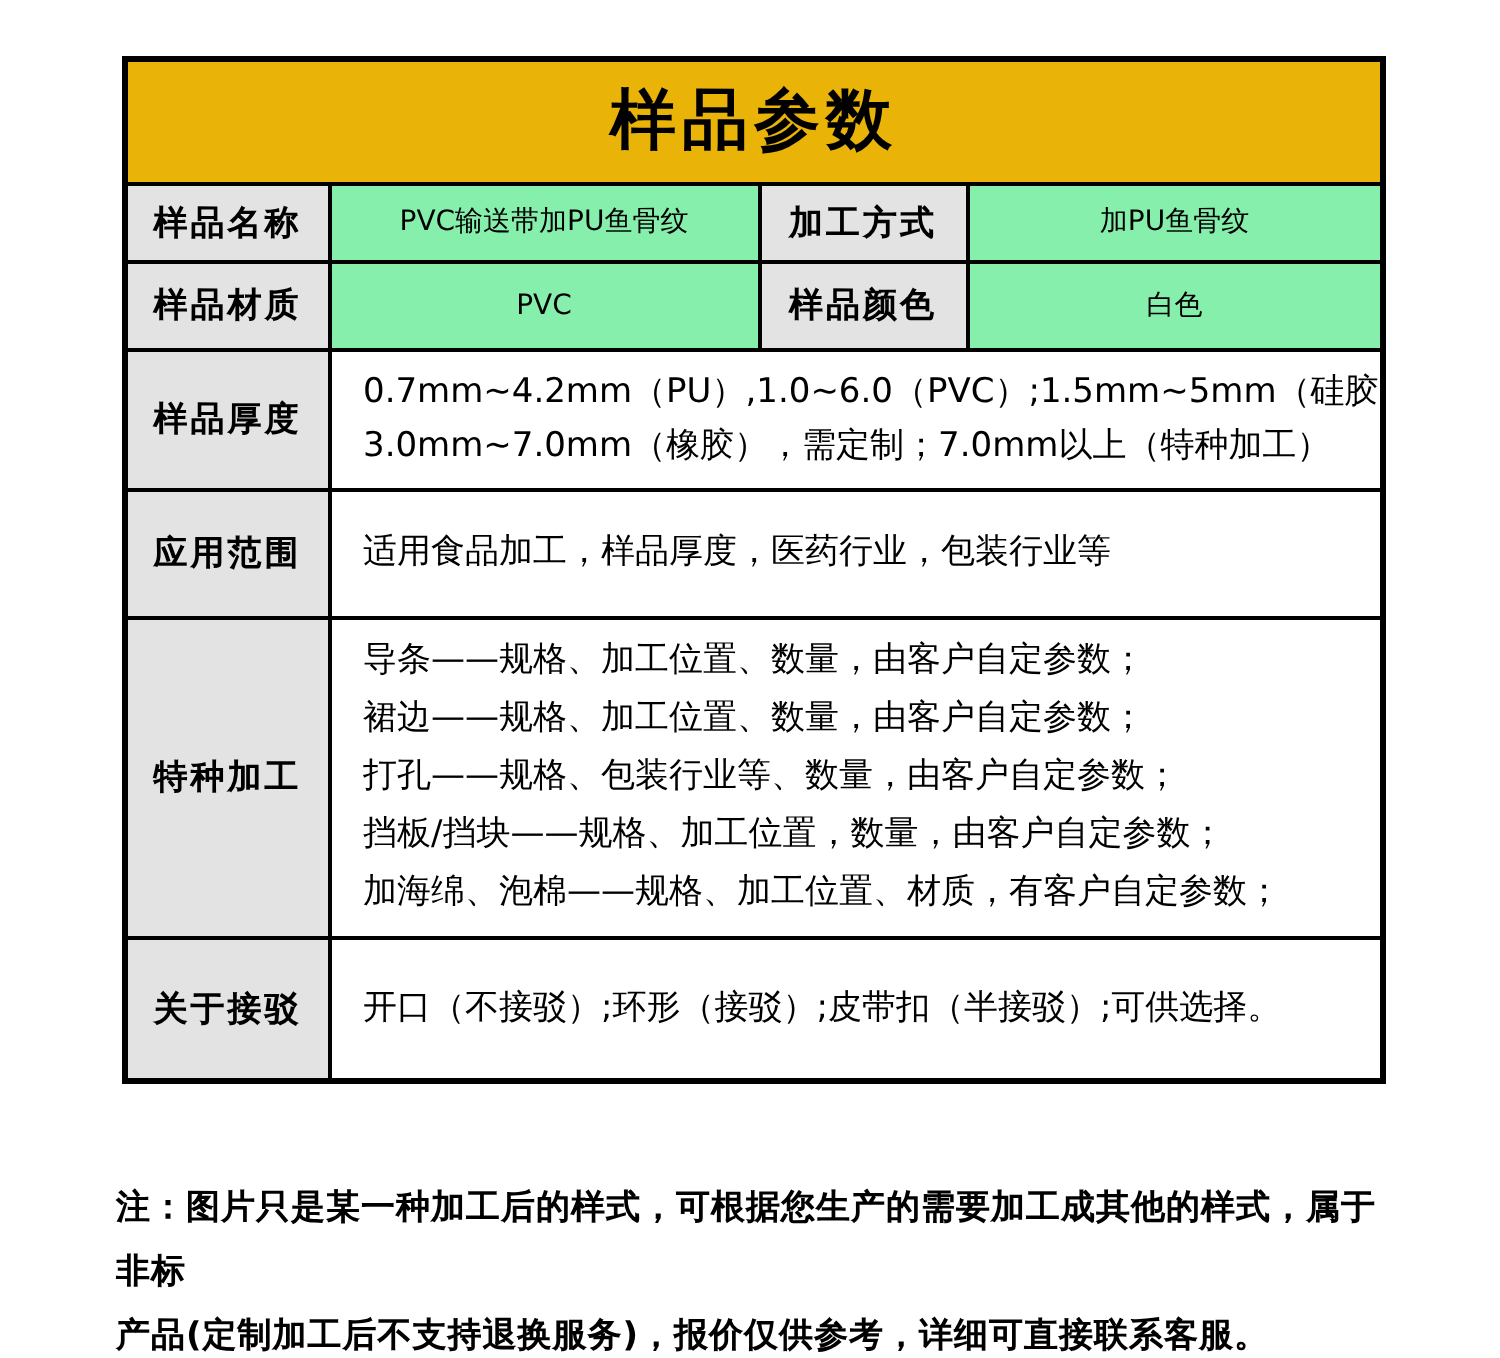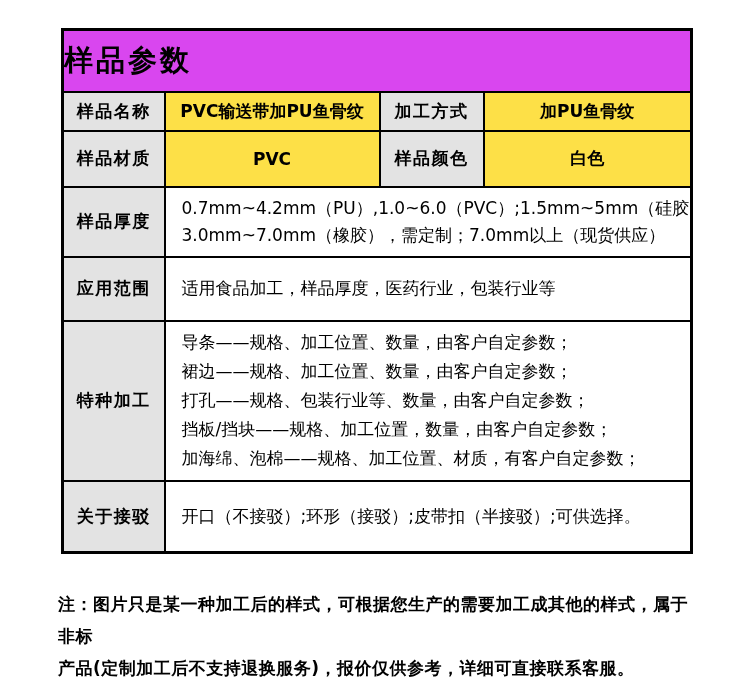--- a/index.html
+++ b/index.html
@@ -25,44 +25,45 @@
     vertical-align: middle;
     overflow: hidden;
   }
   col.c1 { width: 102px; }
   col.c2 { width: 215px; }
   col.c3 { width: 104px; }
   col.c4 { width: 208px; }
 
   td.title-cell {
     height: 62px;
-    font-size: 29px;
+    text-align: center;
+    font-size: 33px;
     font-weight: bold;
     letter-spacing: 3px;
-    background: #d946ef;
+    background: #eab308;
   }
   tr.r1 td { height: 39px; }
-  tr.r2 td { height: 56px; }
+  tr.r2 td { height: 44px; }
   tr.r3 td { height: 70px; }
   tr.r4 td { height: 64px; }
   tr.r5 td { height: 160px; }
   tr.r6 td { height: 72px; }
 
   td.label-cell {
     background: #e3e3e3;
     text-align: center;
     font-size: 17px;
     font-weight: bold;
     letter-spacing: 1.5px;
   }
   td.value-cell {
-    background: #fde047;
+    background: #86efac;
     text-align: center;
-    font-size: 17px;
-    font-weight: bold;
+    font-size: 14px;
+    font-weight: normal;
   }
   td.content-cell {
     background: #ffffff;
     text-align: left;
     font-size: 17px;
     font-weight: normal;
     padding: 6px 10px 6px 16px;
     line-height: 27px;
   }
   td.content-cell .line { white-space: nowrap; }
@@ -107,21 +108,21 @@
         <td class="label-cell">样品材质</td>
         <td class="value-cell">PVC</td>
         <td class="label-cell">样品颜色</td>
         <td class="value-cell">白色</td>
       </tr>
 
       <tr class="r3">
         <td class="label-cell">样品厚度</td>
         <td colspan="3" class="content-cell">
           <div class="line">0.7mm~4.2mm（PU）,1.0~6.0（PVC）;1.5mm~5mm（硅胶）</div>
-          <div class="line">3.0mm~7.0mm（橡胶），需定制；7.0mm以上（现货供应）</div>
+          <div class="line">3.0mm~7.0mm（橡胶），需定制；7.0mm以上（特种加工）</div>
         </td>
       </tr>
 
       <tr class="r4">
         <td class="label-cell">应用范围</td>
         <td colspan="3" class="content-cell">适用食品加工，样品厚度，医药行业，包装行业等</td>
       </tr>
 
       <tr class="r5">
         <td class="label-cell">特种加工</td>

